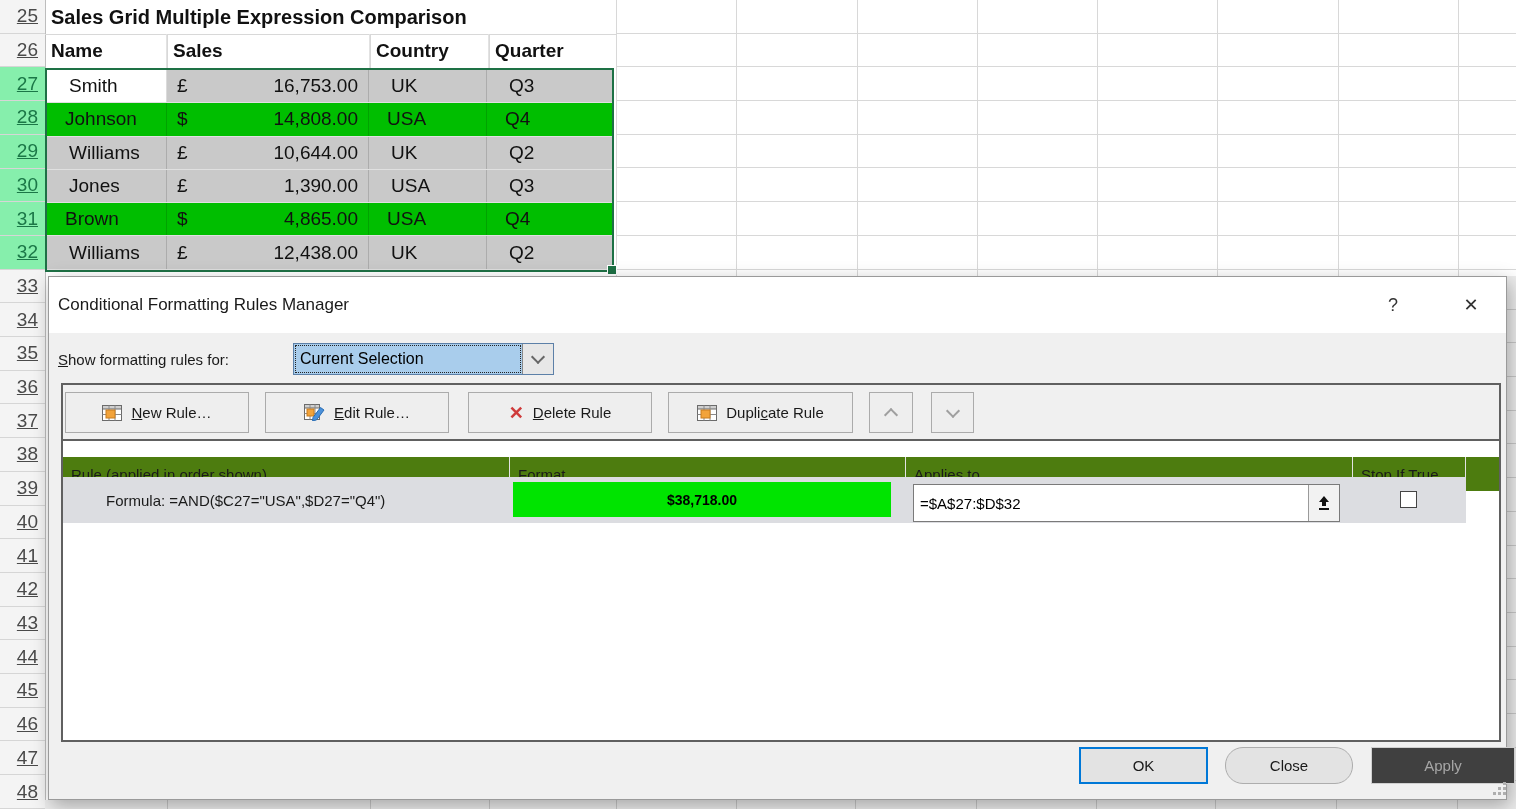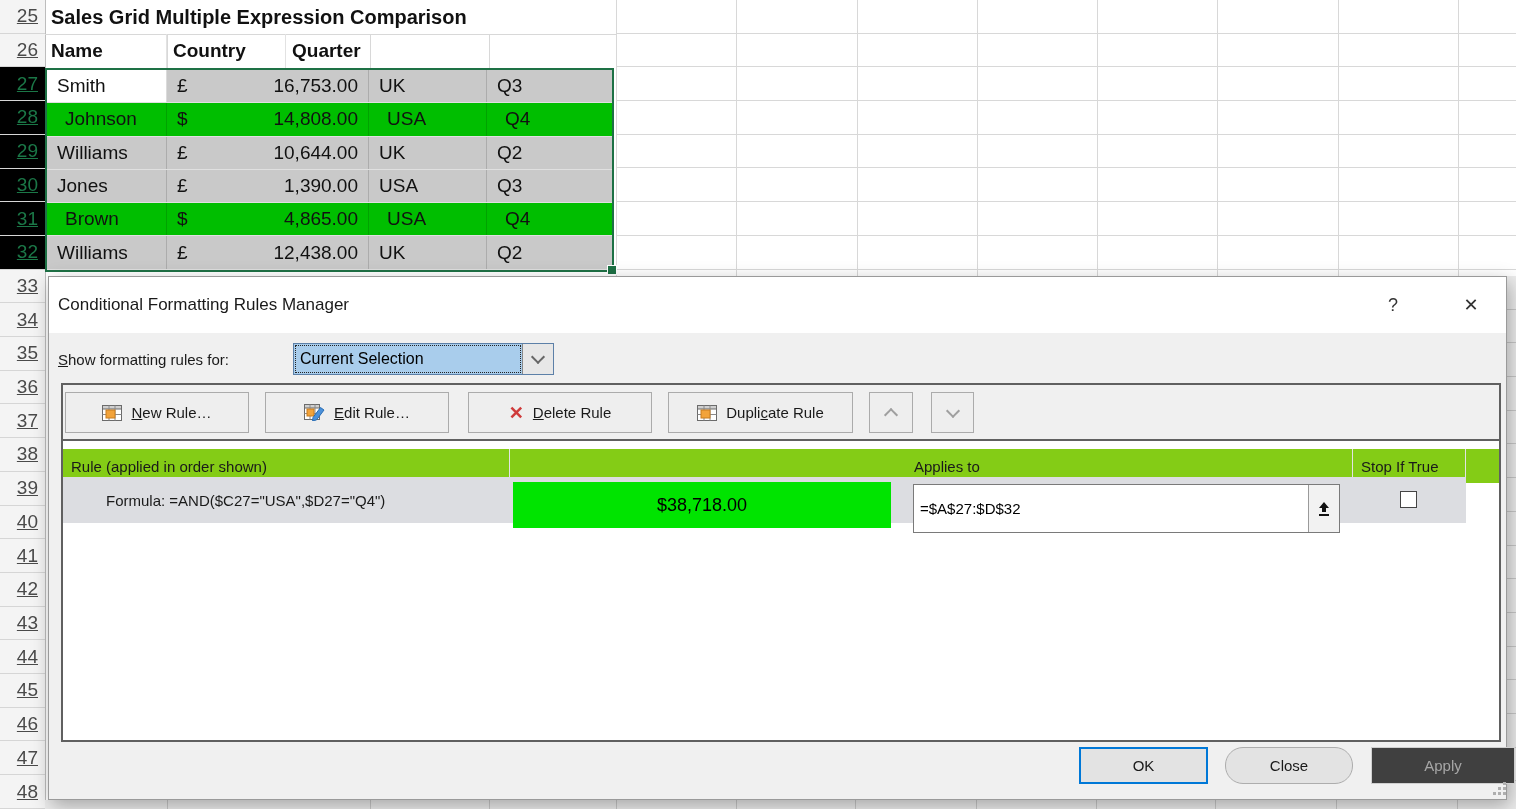--- a/index.html
+++ b/index.html
@@ -5,21 +5,21 @@
   html,body{margin:0;padding:0;background:#fff;}
   #screen{position:relative;width:1516px;height:809px;overflow:hidden;
     font-family:"Liberation Sans",sans-serif;background:#fff;}
 
   
   #row-headers{position:absolute;left:0;top:0;width:45px;height:809px;
     background:#f4f4f4;border-right:1px solid #bdbdbd;display:flex;flex-direction:column;}
   .rowhead{flex:0 0 33.708px;box-sizing:border-box;border-bottom:1px solid #d6d6d6;
     font-size:19px;color:#4a4a4a;display:flex;align-items:center;justify-content:flex-end;
     padding-right:7px;text-decoration:underline;}
-  .rowhead.sel{color:var(--rowhead-green);background:#000000;}
+  .rowhead.sel{color:var(--rowhead-green);background:#86efac;}
 
   #grid-right{position:absolute;left:616px;top:0;width:900px;height:276px;
     border-left:1px solid #d8d8d8;
     background-image:
       repeating-linear-gradient(to right,transparent 0 119.3px,#d8d8d8 119.3px 120.3px),
       repeating-linear-gradient(to bottom,transparent 0 32.7px,#d8d8d8 32.7px 33.7px);}
   .hline{position:absolute;left:45px;width:571px;height:1px;background:#d8d8d8;}
   .vline26{position:absolute;top:34px;width:1px;height:34px;background:#d8d8d8;}
 
   #title-cell{position:absolute;left:51px;top:2px;width:560px;height:30px;
@@ -29,21 +29,21 @@
     display:flex;align-items:center;padding-left:6px;border-right:1px solid #e2e2e2;}
   .chead.w-a{width:122px}.chead.w-b{width:203px}.chead.w-c{width:119px}.chead.w-d{width:127px;border-right:none}
 
   #data-range{position:absolute;left:45px;top:68px;width:569px;height:204px;
     box-sizing:border-box;border:2px solid var(--range-border);background:#fff;}
   .drow{display:flex;height:33.3px;box-sizing:border-box;border-bottom:1px solid rgba(0,0,0,0.12);}
   .drow:last-child{border-bottom:none;}
   .drow.s .cell{background:var(--select-gray);}
   .drow.g .cell{background:var(--green-fill);}
   .cell{box-sizing:border-box;font-size:19px;color:#111;display:flex;align-items:center;
-    padding-left:10px;border-right:1px solid rgba(0,0,0,0.14);}
+    padding-left:22px;border-right:1px solid rgba(0,0,0,0.14);}
   .ca{width:120px}.cb{width:202px;padding:0 10px;}.cc{width:118px}.cd{width:125px;border-right:none}
   .cb .amt{margin-left:auto;}
   .drow.g .ca,.drow.g .cc,.drow.g .cd{padding-left:18px;}
   .cell.active{background:#fff !important;}
   #fill-handle{position:absolute;right:-5px;bottom:-5px;width:8px;height:8px;
     background:var(--range-border);border:1px solid #fff;}
 
   #strip-right{position:absolute;left:1507px;top:276px;width:9px;height:533px;background:#ededed;
     background-image:repeating-linear-gradient(to bottom,transparent 0 32.7px,#c9c9c9 32.7px 33.7px);}
   #strip-bottom{position:absolute;left:45px;top:800px;width:1471px;height:9px;background:#ededed;}
@@ -77,33 +77,33 @@
     border:2px solid #606060;background:#f0f0f0;}
   .tbtn{position:absolute;top:7px;height:41px;box-sizing:border-box;background:#eeeeee;
     border:1px solid #ababab;display:flex;align-items:center;justify-content:center;gap:9px;}
   #btn-new{left:2px;width:184px;}#btn-edit{left:202px;width:184px;}
   #btn-del{left:405px;width:184px;}#btn-dup{left:605px;width:185px;}
   #btn-up{left:806px;width:44px;}#btn-down{left:868px;width:43px;}
   .xglyph{color:#cf3b3b;font-size:18px;font-weight:bold;line-height:1;}
 
   #rulelist{position:absolute;left:0;top:54px;width:100%;height:301px;box-sizing:border-box;
     border-top:2px solid #606060;background:#fff;}
-  #list-header{position:absolute;left:0;top:8px;width:100%;height:34px;background:#84cc16;}
+  #list-header{position:absolute;left:0;top:16px;width:100%;height:34px;background:#4d7c0f;}
   .lh{position:absolute;top:0;height:34px;display:flex;align-items:center;padding-left:8px;
     box-sizing:border-box;border-right:1px solid #e3e3e3;font-size:15px;color:#1a1a1a;}
   #lh-rule{left:0;width:447px;}#lh-format{left:447px;width:396px;}
   #lh-applies{left:843px;width:447px;}#lh-stop{left:1290px;width:113px;}
 
   #rule-row{position:absolute;left:0;top:36px;width:1403px;height:46px;background:#dcdde1;}
   #rule-formula{position:absolute;left:43px;top:0;height:46px;display:flex;align-items:center;
     font-size:15px;color:#1a1a1a;}
-  #rule-swatch{position:absolute;left:450px;top:5px;width:378px;height:46px;
+  #rule-swatch{position:absolute;left:450px;top:5px;width:378px;height:35px;
     background:var(--preview-green);display:flex;align-items:center;justify-content:center;
-    font-size:18px;color:#000;}
-  #applies-wrap{position:absolute;left:850px;top:7px;width:427px;height:49px;box-sizing:border-box;
+    font-size:14px;color:#000;font-weight:bold;}
+  #applies-wrap{position:absolute;left:850px;top:7px;width:427px;height:38px;box-sizing:border-box;
     border:1px solid #7a7a7a;background:#fff;display:flex;}
   #applies-input{flex:1;display:flex;align-items:center;padding-left:6px;font-size:15px;color:#000;}
   #collapse-btn{width:31px;box-sizing:border-box;border-left:1px solid #9a9a9a;background:#f2f2f2;
     display:flex;align-items:center;justify-content:center;}
   #stop-check{position:absolute;left:1337px;top:14px;width:17px;height:17px;box-sizing:border-box;
     border:1px solid #444;background:#fff;}
 
   .fbtn{position:absolute;top:470px;height:37px;box-sizing:border-box;background:#e3e3e3;
     border:1px solid #adadad;display:flex;align-items:center;justify-content:center;font-size:15px;}
   #btn-ok{left:1030px;width:129px;border:2px solid var(--ok-accent);}
@@ -146,20 +146,21 @@
     </div>
   <div id="grid-right"></div>
   <div class="hline" style="top:33.7px"></div>
   <div class="vline26" style="left:167px"></div>
   <div class="vline26" style="left:370px"></div>
   <div class="vline26" style="left:489px"></div>
 
   <div id="title-cell">Sales Grid Multiple Expression Comparison</div>
   <div id="col-headers">
     <div class="chead w-a">Name</div>
+    <div class="chead w-b">Sales</div>
     <div class="chead w-c">Country</div>
     <div class="chead w-d">Quarter</div>
   </div>
 
   <div id="data-range">
     <div class="drow s">
         <div class="cell ca active">Smith</div>
         <div class="cell cb">
           <span>£</span>
           <span class="amt">16,753.00</span>
@@ -290,20 +291,21 @@
       <div class="tbtn" id="btn-up">
         <span class="chev up dis"></span>
       </div>
       <div class="tbtn" id="btn-down">
         <span class="chev dis"></span>
       </div>
 
       <div id="rulelist">
         <div id="list-header">
           <div class="lh" id="lh-rule">Rule (applied in order shown)</div>
+          <div class="lh" id="lh-format">Format</div>
           <div class="lh" id="lh-applies">Applies to</div>
           <div class="lh" id="lh-stop">Stop If True</div>
         </div>
         <div id="rule-row">
           <div id="rule-formula">Formula: =AND($C27="USA",$D27="Q4")</div>
           <div id="rule-swatch">$38,718.00</div>
           <div id="applies-wrap">
             <div id="applies-input">=$A$27:$D$32</div>
             <div id="collapse-btn">
               <svg width="14" height="16" viewBox="0 0 14 16">

